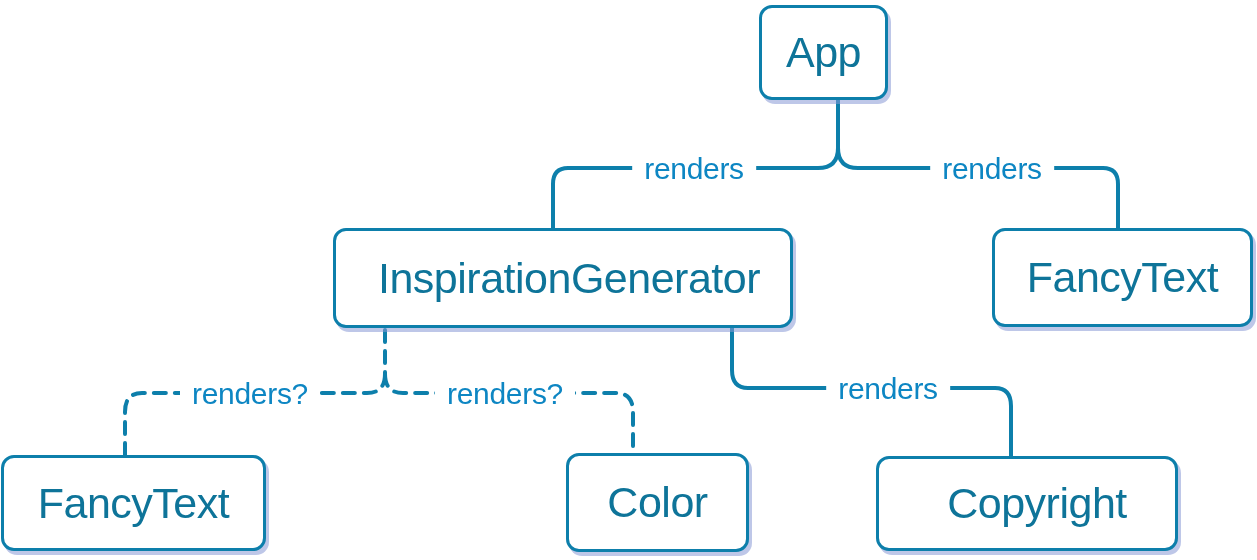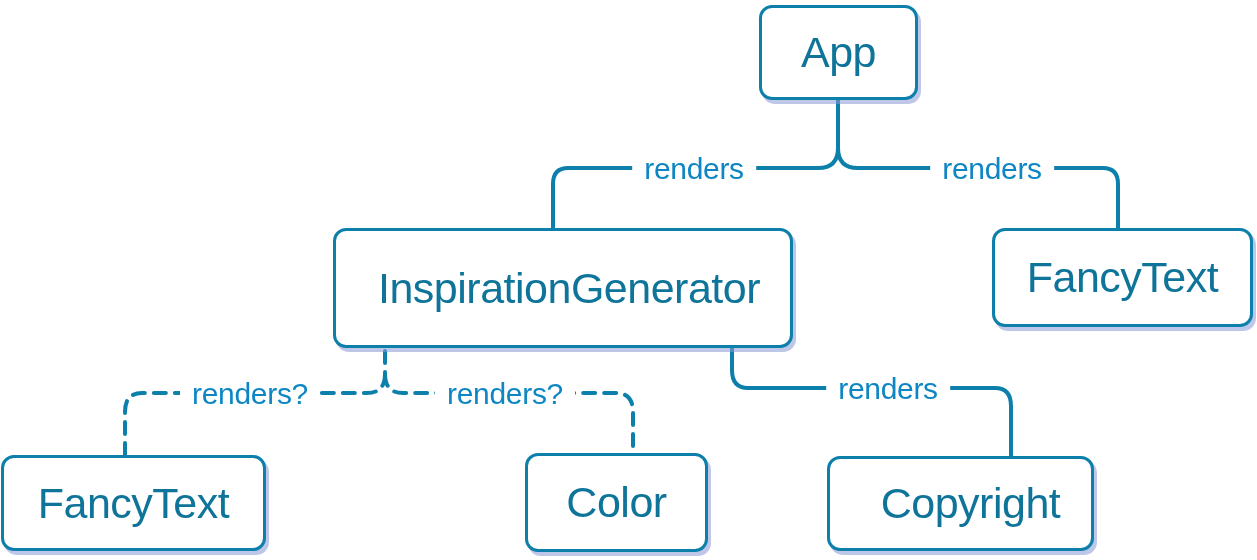--- a/index.html
+++ b/index.html
@@ -84,37 +84,37 @@
 
     <path class="edge dashed" d="M 385 374 Q 385 393 403 393 H 616 Q 633 393 633 412 V 451"></path>
   </svg>
 
   <span class="edge-label" style="left:694px; top:168px;">renders</span>
   <span class="edge-label" style="left:992px; top:168px;">renders</span>
   <span class="edge-label" style="left:888px; top:388px;">renders</span>
   <span class="edge-label" style="left:250px; top:393px;">renders?</span>
   <span class="edge-label" style="left:505px; top:393px;">renders?</span>
 
-  <div class="node" style="left:759px; top:5px; width:159px; height:95px;">
+  <div class="node" style="left:759px; top:5px; width:129px; height:95px;">
     <span>App</span>
   </div>
 
-  <div class="node" style="left:333px; top:228px; width:460px; height:120px;padding-left:12px;">
+  <div class="node" style="left:333px; top:228px; width:460px; height:100px;padding-left:12px;">
     <span>InspirationGenerator</span>
   </div>
 
   <div class="node" style="left:992px; top:228px; width:261px; height:99px;">
     <span>FancyText</span>
   </div>
 
   <div class="node" style="left:1px; top:455px; width:265px; height:96px;">
     <span>FancyText</span>
   </div>
 
-  <div class="node" style="left:525px; top:453px; width:183px; height:99px;align-items:center;">
+  <div class="node" style="left:566px; top:453px; width:183px; height:99px;align-items:center;">
     <span>Color</span>
   </div>
 
-  <div class="node" style="left:827px; top:456px; width:267px; height:95px;padding-left:20px;">
+  <div class="node" style="left:876px; top:456px; width:302px; height:95px;padding-left:20px;">
     <span>Copyright</span>
   </div>
 
 </div>
 
 </body></html>

